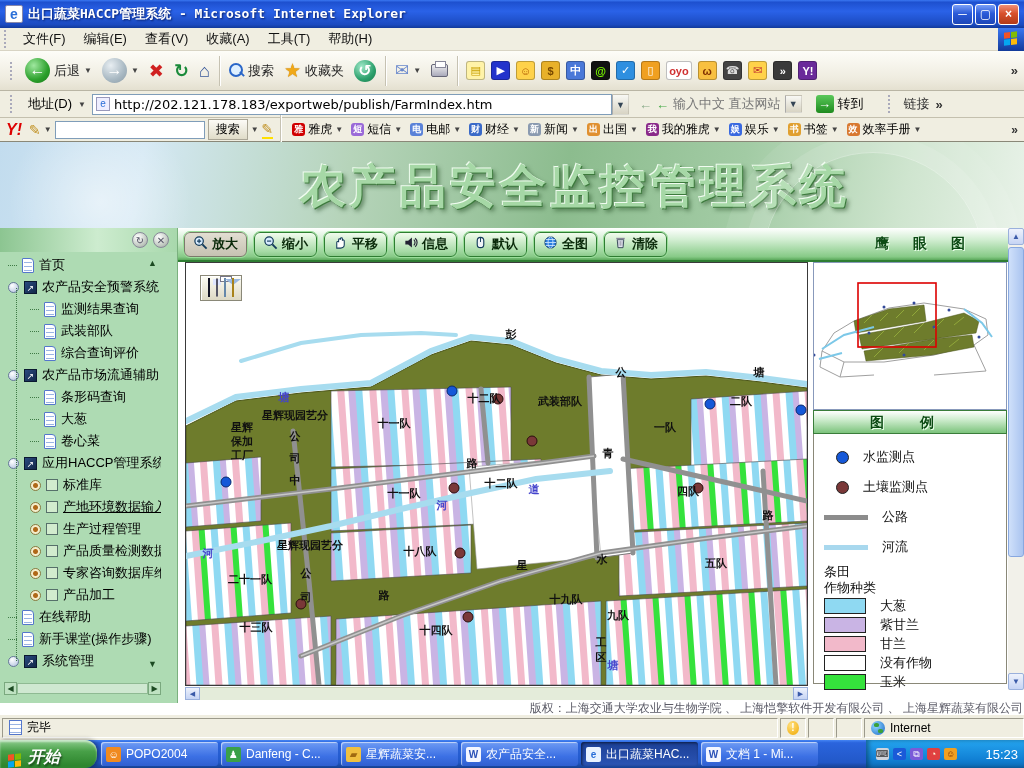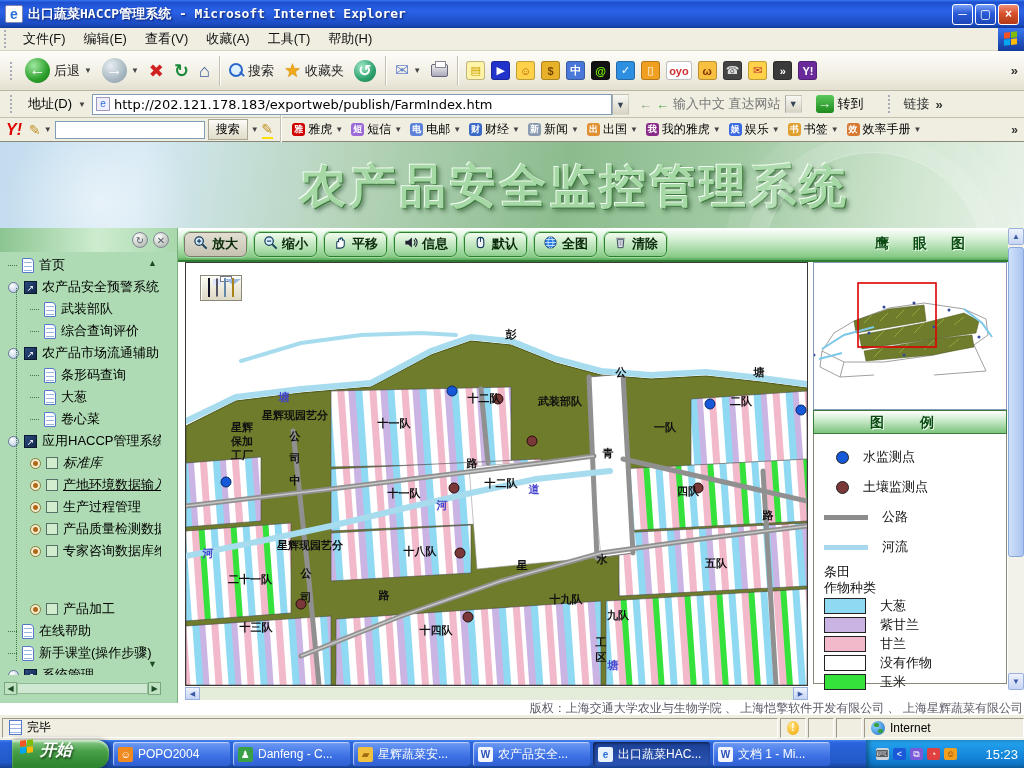--- a/index.html
+++ b/index.html
@@ -167,21 +167,21 @@
 .st-ico { width:13px; height:15px; background:repeating-linear-gradient(#fff 0 3px,#9ab4e4 3px 4px); border:1px solid #5577cc; }
 .warn { width:14px; height:14px; border-radius:50%; background:radial-gradient(circle at 35% 30%,#ffe080,#f0a800); color:#fff; font-size:10px; font-weight:bold; text-align:center; line-height:14px; }
 .globe { width:14px; height:14px; border-radius:50%; background:radial-gradient(circle at 35% 35%,#8fd8ff,#1a66c8); position:relative; overflow:hidden;}
 .globe::before{content:""; position:absolute; left:3px; top:2px; width:5px; height:4px; background:#3aa03a; border-radius:40%;}
 .globe::after{content:""; position:absolute; left:7px; top:8px; width:5px; height:4px; background:#3aa03a; border-radius:40%;}
 
 
 .taskbar { position:absolute; left:0; top:740px; width:1024px; height:28px;
   background:linear-gradient(180deg,#4484f4 0%,#2a64dd 10%,#2258c8 80%,#16408f 100%); display:flex; align-items:stretch; }
 .start { width:97px; border-radius:0 12px 12px 0; background:linear-gradient(180deg,#8fce8f,#48a048 40%,#2e862e 90%);
-  box-shadow:inset 0 2px 2px rgba(255,255,255,.55), 2px 0 5px rgba(0,0,0,.45); display:flex; align-items:flex-start; gap:6px; padding-left:8px;margin-left:12px; }
+  box-shadow:inset 0 2px 2px rgba(255,255,255,.55), 2px 0 5px rgba(0,0,0,.45); display:flex; align-items:flex-end; gap:6px; padding-left:8px; }
 .start-label { color:#fff; font-size:16px; font-weight:bold; font-style:italic; text-shadow:1px 2px 2px rgba(0,0,0,.5); }
 .tasks { display:flex; gap:3px; padding:2px 4px; flex:1; }
 .task { width:117px; height:24px; border-radius:3px; background:linear-gradient(180deg,#6e9bf4,#3c70e4 60%,#305fd0);
   box-shadow:inset 1px 1px 1px rgba(255,255,255,.6); color:#fff; font-size:12px; display:flex; align-items:center; gap:5px; padding:0 5px; white-space:nowrap; overflow:hidden; }
 .task.active { background:linear-gradient(180deg,#1c4096,#2b54b4); box-shadow:inset 1px 1px 3px rgba(0,0,0,.6); }
 .tico { flex:0 0 15px; width:15px; height:15px; border-radius:2px; font-size:10px; font-weight:bold; display:flex; align-items:center; justify-content:center; }
 .tray { width:158px; background:linear-gradient(180deg,#25a5f0,#1180d4 70%,#0e6ab4); box-shadow:inset 3px 0 4px rgba(0,0,0,.35);
   display:flex; align-items:center; gap:5px; padding:0 6px 0 10px; color:#fff; font-size:13px; }
 .tri { width:13px; height:12px; border-radius:2px; font-size:9px; line-height:12px; text-align:center; color:#fff; }
 .tray-time { margin-left:auto; }
@@ -388,20 +388,25 @@
         <span>首页</span>
       </div>
       <div class="trow" style="padding-left: 4px;">
         <span class="t-circle"></span>
         <span class="i-node">↗</span>
         <span>农产品安全预警系统</span>
       </div>
       <div class="trow" style="padding-left: 26px;">
         <span class="dots"></span>
         <span class="i-doc"></span>
+        <span>监测结果查询</span>
+      </div>
+      <div class="trow" style="padding-left: 26px;">
+        <span class="dots"></span>
+        <span class="i-doc"></span>
         <span>武装部队</span>
       </div>
       <div class="trow" style="padding-left: 26px;">
         <span class="dots"></span>
         <span class="i-doc"></span>
         <span>综合查询评价</span>
       </div>
       <div class="trow" style="padding-left: 4px;">
         <span class="t-circle"></span>
         <span class="i-node">↗</span>
@@ -420,21 +425,21 @@
       <div class="trow" style="padding-left: 26px;">
         <span class="dots"></span>
         <span class="i-doc"></span>
         <span>卷心菜</span>
       </div>
       <div class="trow" style="padding-left: 4px;">
         <span class="t-circle"></span>
         <span class="i-node">↗</span>
         <span>应用HACCP管理系统</span>
       </div>
-      <div class="trow" style="padding-left: 26px; font-style: italic;">
+      <div class="trow" style="padding-left: 26px;">
         <span class="t-target"></span>
         <span class="i-box"></span>
         <span>标准库</span>
       </div>
       <div class="trow" style="padding-left: 26px; text-decoration: underline;">
         <span class="t-target"></span>
         <span class="i-box"></span>
         <span>产地环境数据输入</span>
       </div>
       <div class="trow" style="padding-left: 26px;">
@@ -445,21 +450,21 @@
       <div class="trow" style="padding-left: 26px; text-align: center;">
         <span class="t-target"></span>
         <span class="i-box"></span>
         <span>产品质量检测数据</span>
       </div>
       <div class="trow" style="padding-left: 26px;">
         <span class="t-target"></span>
         <span class="i-box"></span>
         <span>专家咨询数据库维</span>
       </div>
-      <div class="trow" style="padding-left: 26px; margin-top: 36px;">
+      <div class="trow" style="padding-left: 26px;">
         <span class="t-target"></span>
         <span class="i-box"></span>
         <span>产品加工</span>
       </div>
       <div class="trow" style="padding-left: 4px;">
         <span class="dots"></span>
         <span class="i-doc"></span>
         <span>在线帮助</span>
       </div>
       <div class="trow" style="padding-left: 4px;">

